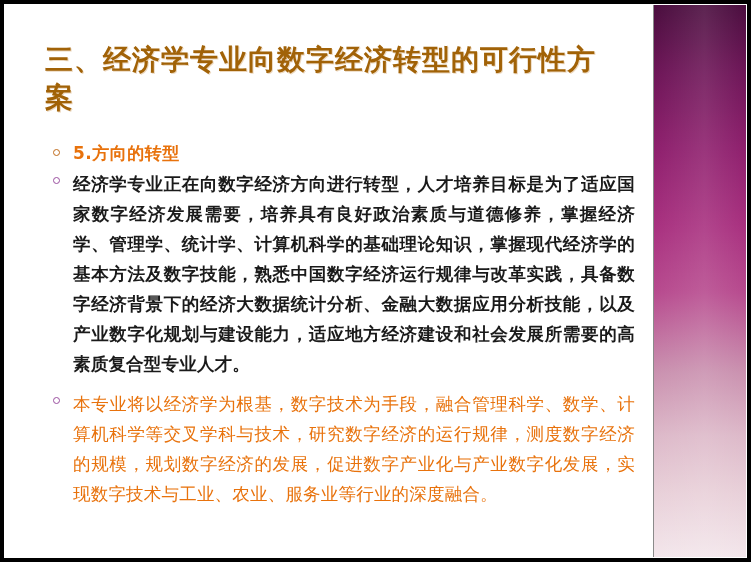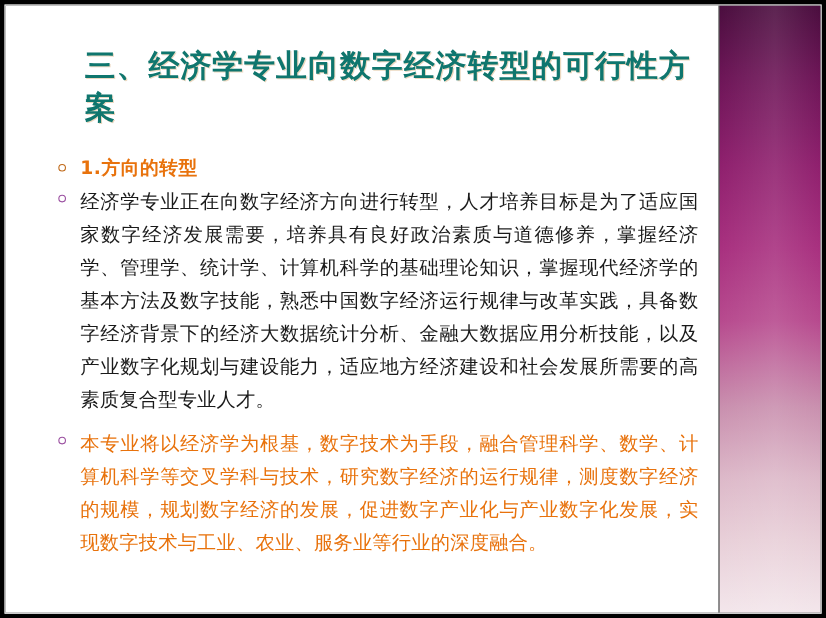--- a/index.html
+++ b/index.html
@@ -74,28 +74,27 @@
     right: 98px;
     bottom: 5px;
     background: #ffffff;
     overflow: hidden;
   }
   .title {
     position: absolute;
     left: 40px;
     top: 36px;
     width: 570px;
-    color: #0f766e;
+    color: #a16207;
     font-size: 28px;
     line-height: 38px;
     font-weight: bold;
     letter-spacing: 1px;
     font-family: "DejaVu Sans", "Liberation Sans", sans-serif;
     text-shadow: 1px 1px 0 rgba(180,100,0,0.25);
-    margin-left: 32px;
   }
   .body {
     position: absolute;
     left: 46px;
     top: 136px;
     right: 18px;
   }
   .bullet-row {
     position: relative;
     padding-left: 22px;
@@ -118,21 +117,21 @@
     color: #e8720c;
     font-size: 17px;
     font-weight: bold;
     line-height: 24px;
     letter-spacing: 0.5px;
   }
   .para-dark {
     color: #1a1a1a;
     font-size: 17.5px;
     line-height: 30px;
-    font-weight: normal;
+    font-weight: bold;
     text-align: justify;
     letter-spacing: 0.2px;
   }
   .para-orange {
     color: #e8720c;
     font-size: 17.5px;
     line-height: 30px;
     font-weight: normal;
     text-align: justify;
     letter-spacing: 0.2px;
@@ -152,21 +151,21 @@
   <div class="right-band-line"></div>
 
   <div class="page">
 
     <div class="title">三、经济学专业向数字经济转型的可行性方案</div>
 
     <div class="body">
 
       <div class="bullet-row">
         <span class="bullet-mark"></span>
-        <div class="lvl1">1.方向的转型</div>
+        <div class="lvl1">5.方向的转型</div>
       </div>
 
       <div class="bullet-row para-block">
         <span class="bullet-mark purple"></span>
         <div class="para-dark">经济学专业正在向数字经济方向进行转型，人才培养目标是为了适应国家数字经济发展需要，培养具有良好政治素质与道德修养，掌握经济学、管理学、统计学、计算机科学的基础理论知识，掌握现代经济学的基本方法及数字技能，熟悉中国数字经济运行规律与改革实践，具备数字经济背景下的经济大数据统计分析、金融大数据应用分析技能，以及产业数字化规划与建设能力，适应地方经济建设和社会发展所需要的高素质复合型专业人才。</div>
       </div>
 
       <div class="bullet-row">
         <span class="bullet-mark purple"></span>
         <div class="para-orange">本专业将以经济学为根基，数字技术为手段，融合管理科学、数学、计算机科学等交叉学科与技术，研究数字经济的运行规律，测度数字经济的规模，规划数字经济的发展，促进数字产业化与产业数字化发展，实现数字技术与工业、农业、服务业等行业的深度融合。</div>

